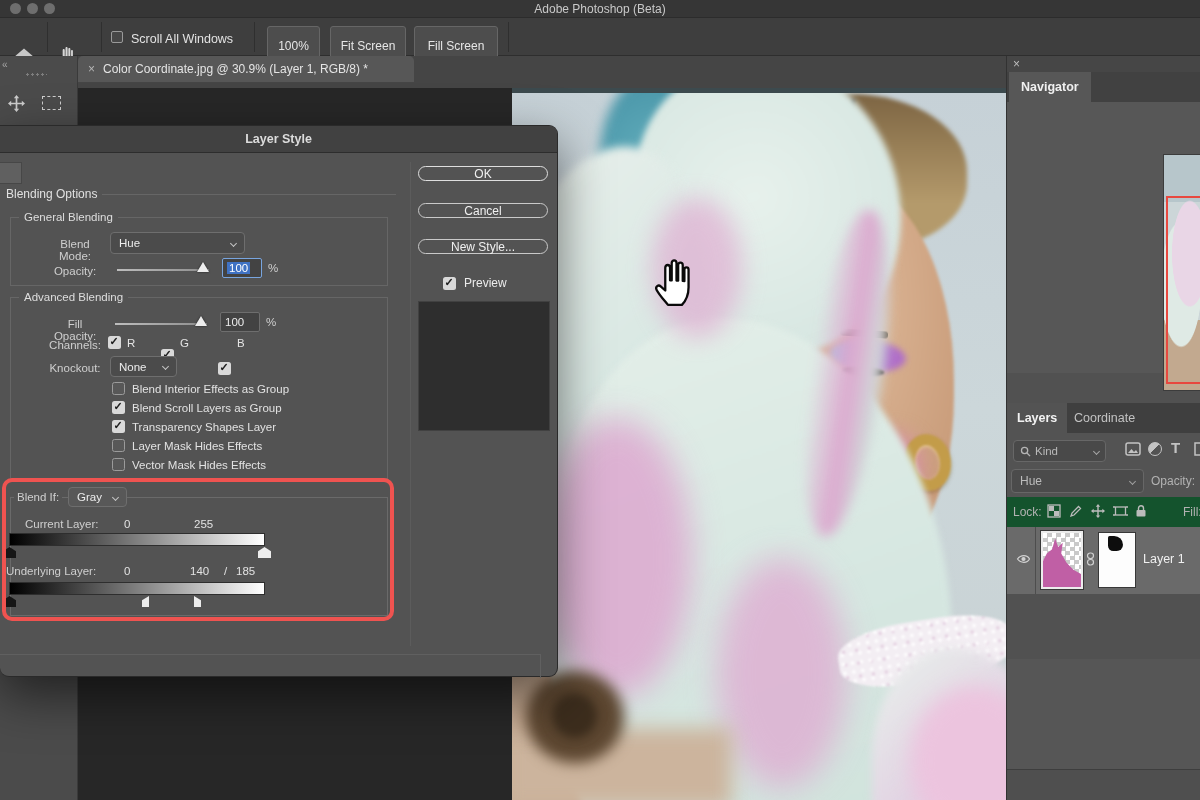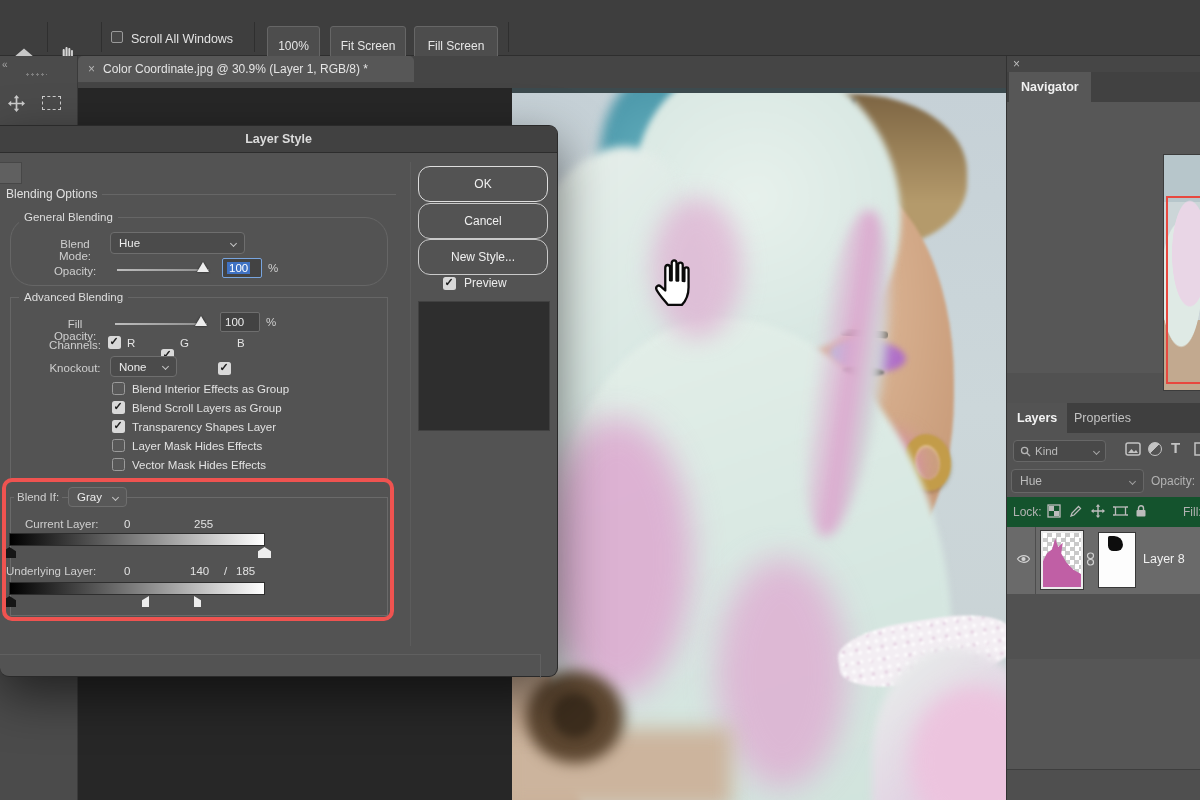--- a/index.html
+++ b/index.html
@@ -216,21 +216,21 @@
   .dlg-vdiv{position:absolute;left:410px;top:36px;width:1px;height:484px;background:#5c5c5c;}
   .dlg-footline{position:absolute;left:0;top:528px;width:540px;height:1px;background:#606060;}
   .dlg-footline2{position:absolute;left:540px;top:528px;width:1px;height:24px;background:#606060;}
 
   .sec-label{position:absolute;left:6px;top:61px;font-size:12px;color:#e0e0e0;}
   .sec-line{position:absolute;left:102px;top:68px;width:294px;height:1px;background:#666;}
 
   .fieldset{position:absolute;border:1px solid #666;}
   .legend{position:absolute;top:-7px;left:8px;background:#535353;padding:0 5px;
     font-size:11.5px;color:#dedede;}
-  .fs-general{left:10px;top:91px;width:378px;height:69px;border-radius:23px;}
+  .fs-general{left:10px;top:91px;width:378px;height:69px;}
   .fs-advanced{left:10px;top:171px;width:378px;height:182px;}
   .fs-blendif{left:10px;top:371px;width:378px;height:119px;border-color:#6a6a6a;}
 
   .rlabel{position:absolute;width:103px;left:0;padding-left:47px;}
   .dropdown{position:absolute;height:22px;background:#4b4b4b;border:1px solid #6e6e6e;
     border-radius:4px;display:flex;align-items:center;padding:0 8px;
     color:#ececec;font-size:11.5px;}
   .dropdown .chev{margin-left:auto;width:5px;height:5px;border-color:#c4c4c4;}
   .slider-track{position:absolute;height:2px;
     background:linear-gradient(90deg,#bdbdbd,#8d8d8d);}
@@ -263,35 +263,41 @@
   .pent.white{background:#ededed;filter:drop-shadow(0 0 1px #161616);}
   .pent-half{position:absolute;width:7px;height:11px;background:#ededed;
     filter:drop-shadow(0 0 1px #161616);}
   .pent-half.lefthalf{clip-path:polygon(100% 0,100% 100%,0 100%,0 38%);}
   .pent-half.righthalf{clip-path:polygon(0 0,100% 38%,100% 100%,0 100%);}
   .bi-num{position:absolute;font-size:11.5px;color:#e2e2e2;}
 
   .annotation{position:absolute;left:2px;top:352px;width:392px;height:143px;
     border:4px solid #ef5350;border-radius:10px;z-index:5;}
 
-  .pill{position:absolute;left:418px;width:130px;height:36px;border-radius:12px;
+  .pill{position:absolute;left:418px;width:130px;height:15px;border-radius:12px;
     border:1px solid #c9c9c9;background:transparent;color:#f0f0f0;font-size:12px;
     display:flex;align-items:center;justify-content:center;
     font-family:"Liberation Sans",sans-serif;}
   .pill.ok{border-width:1.5px;border-color:#dedede;}
   .preview-wrap{position:absolute;left:443px;top:150px;display:flex;gap:8px;align-items:center;}
   .preview-wrap .lbl{font-size:12px;color:#ececec;}
   .preview-swatch{position:absolute;left:418px;top:175px;width:132px;height:130px;
     background:#2e2e2e;border:1px solid #414141;}
 </style>
 </head>
 <body>
 
 <div id="app">
 
+  <div class="abs titlebar">
+    <div class="abs traffic tl1"></div>
+    <div class="abs traffic tl2"></div>
+    <div class="abs traffic tl3"></div>
+    <div class="abs title-text">Adobe Photoshop (Beta)</div>
+  </div>
 
   <div class="abs optionsbar">
     <svg class="abs" style="left:14px;top:28px" width="20" height="20" viewBox="0 0 16 16">
         <path d="M8 2l7 6h-2v6h-3.4v-4H6.4v4H3V8H1z" fill="#c8c8c8"></path>
       </svg>
     <div class="abs tb-div" style="left:47px"></div>
     <svg class="abs" style="left:56px;top:27px" width="21" height="23" viewBox="0 0 23 25">
         <path d="M8.6 23.5C7 21.5 4.3 18.6 3.1 16.2c-.7-1.4.9-2.6 2-1.6l2.2 2V5.6c0-1.7 2.3-1.7 2.3 0v6.1l.8.05V3.4c0-1.7 2.3-1.7 2.3 0v8.4l.8.05V4.4c0-1.6 2.2-1.6 2.2 0v7.6l.8.05V6.6c0-1.5 2-1.5 2 0V15c0 4-1.3 6.5-3.2 8.5z" fill="#d6d6d6"></path>
       </svg>
     <span class="abs chev" style="left:83px;top:36px"></span>
@@ -361,21 +367,21 @@
     </div>
     <div class="sec nav-tabrow">
       <div class="nav-tab">Navigator</div>
     </div>
     <div class="sec nav-content">
       <div class="nav-thumb"></div>
       <div class="nav-proxy"></div>
     </div>
     <div class="sec lp-tabs">
       <div class="lp-tab active">Layers</div>
-      <div class="lp-tab idle">Properties</div>
+      <div class="lp-tab idle">Coordinate</div>
     </div>
     <div class="sec filter-row">
       <div class="kind-field">
         <svg width="11" height="11" viewBox="0 0 12 12">
             <circle cx="5" cy="5" r="3.4" fill="none" stroke="#b5b5b5" stroke-width="1.4"></circle>
             <path d="M7.6 7.6L11 11" stroke="#b5b5b5" stroke-width="1.4"></path>
           </svg>
         <span>Kind</span>
         <span class="chev"></span>
       </div>
@@ -429,21 +435,21 @@
       <div class="l1-thumb">
           <div class="l1-blob"></div>
         </div>
       <svg class="chain" width="9" height="14" viewBox="0 0 9 14">
           <rect x="1.5" y="1" width="6" height="5.5" rx="2.7" fill="none" stroke="#cfcfcf" stroke-width="1.2"></rect>
           <rect x="1.5" y="7.5" width="6" height="5.5" rx="2.7" fill="none" stroke="#cfcfcf" stroke-width="1.2"></rect>
         </svg>
       <div class="mask-thumb">
           <div class="mask-blob"></div>
         </div>
-      <span class="layer-name" style="left:136px;top:25px">Layer 8</span>
+      <span class="layer-name" style="left:136px;top:25px">Layer 1</span>
     </div>
     <div class="sec panel-empty"></div>
     <div class="sec panel-footer"></div>
   </div>
 
   <div class="abs dialog">
     <div class="dlg-titlebar">
       <div class="dlg-title">Layer Style</div>
     </div>
     <div class="styles-stub"></div>

